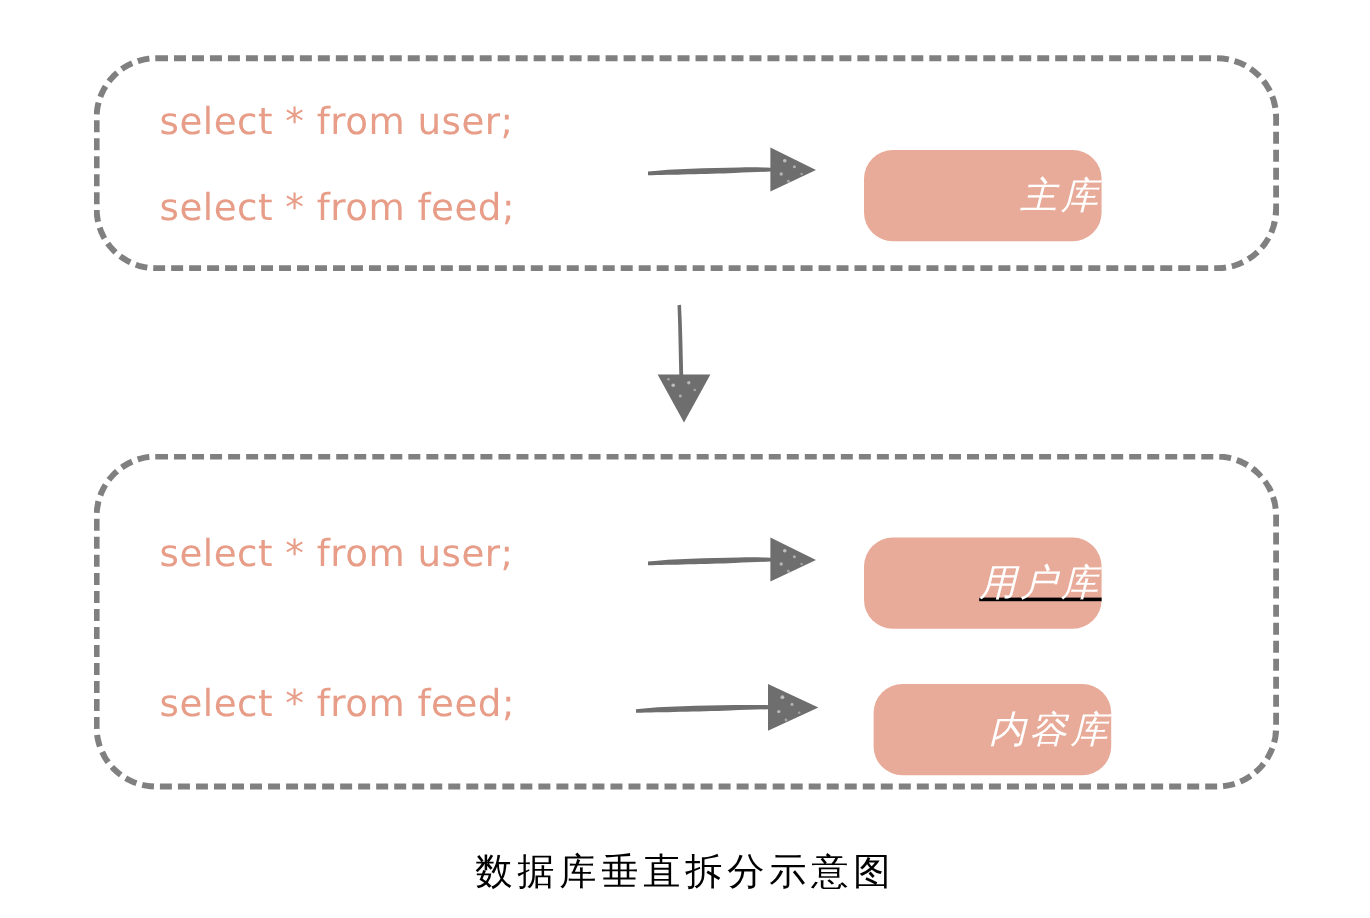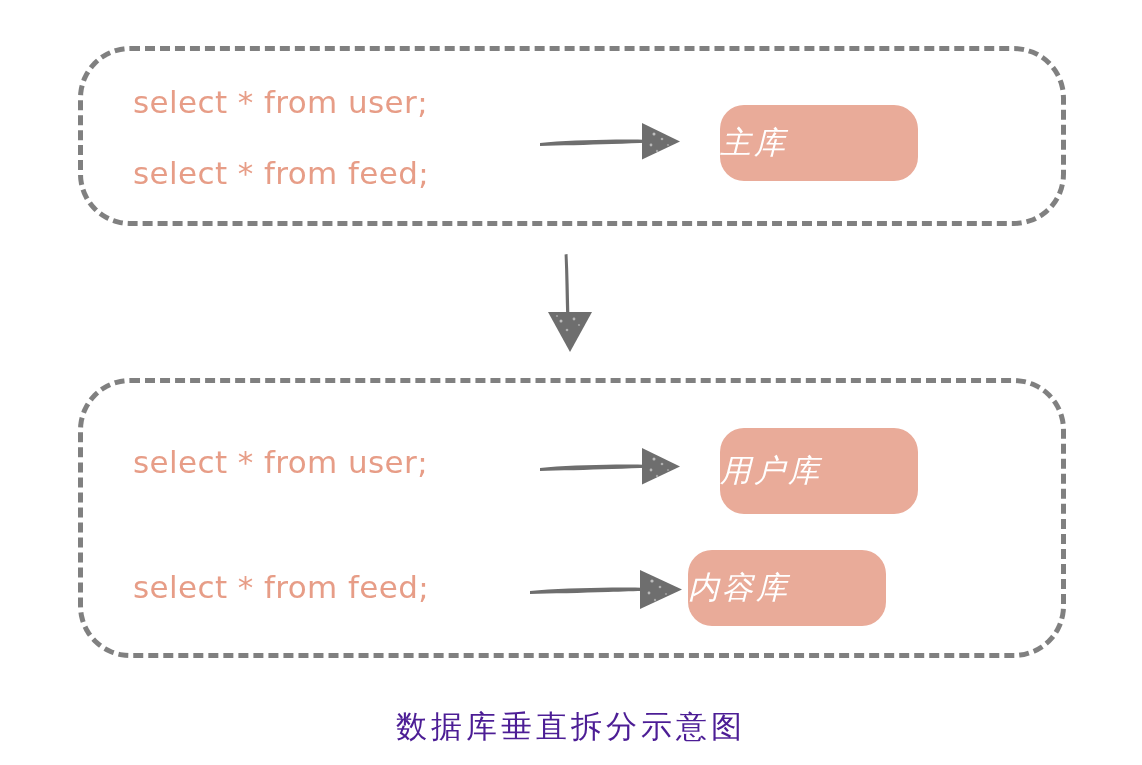--- a/index.html
+++ b/index.html
@@ -44,53 +44,54 @@
   #sql-bot-user   { left: 133px; top: 447px; }
   #sql-bot-feed   { left: 133px; top: 572px; }
 
   
   .db-box {
     position: absolute;
     background: #e9ab99;
     border-radius: 24px;
     display: flex;
     align-items: center;
-    justify-content: flex-start;
+    justify-content: flex-end;
+    margin-top: 20px;
   }
   .db-box span {
     color: #ffffff;
     font-family: "DejaVu Sans", sans-serif;
     font-size: 31px;
     font-weight: 400;
     letter-spacing: 3px;
     font-style: italic;
     white-space: nowrap;
   }
   #db-main    { left: 720px; top: 105px; width: 198px; height: 76px; }
-  #db-user    { left: 720px; top: 428px; width: 198px; height: 86px; }
-  #db-content { left: 688px; top: 550px; width: 198px; height: 76px; }
+  #db-user    { left: 720px; top: 428px; width: 198px; height: 76px; text-decoration: underline; }
+  #db-content { left: 728px; top: 550px; width: 198px; height: 76px; }
 
   
   .arrow {
     position: absolute;
     pointer-events: none;
   }
   #arrow-top-h  { left: 538px; top: 112px; width: 160px; height: 58px; }
   #arrow-bot-h1 { left: 538px; top: 437px; width: 160px; height: 58px; }
   #arrow-bot-h2 { left: 528px; top: 560px; width: 172px; height: 58px; }
   #arrow-vert   { left: 535px; top: 252px; width: 70px;  height: 106px; }
 
   
   #caption {
     position: absolute;
     left: 0;
     top: 706px;
     width: 1142px;
     text-align: center;
-    color: #4c1d95;
+    color: #000000;
     font-family: "DejaVu Sans", sans-serif;
     font-size: 31px;
     letter-spacing: 4px;
     white-space: nowrap;
   }
 </style>
 </head>
 <body>
 
 <div id="canvas">

